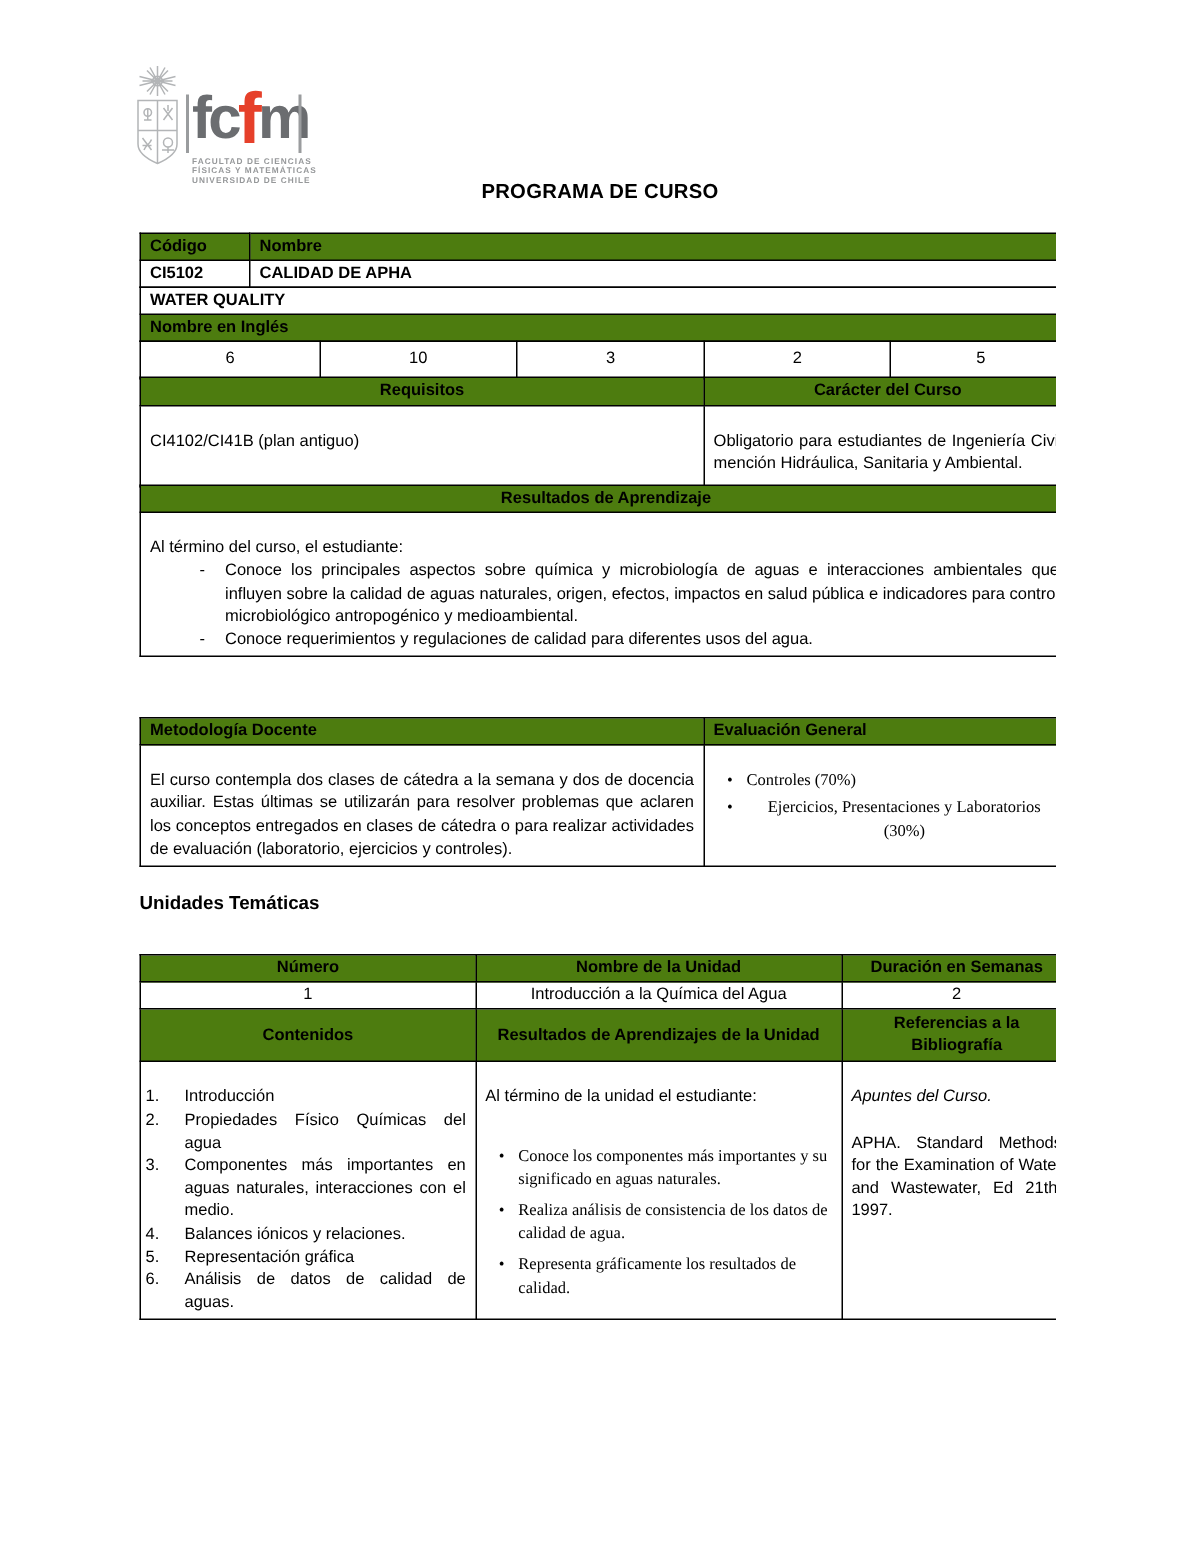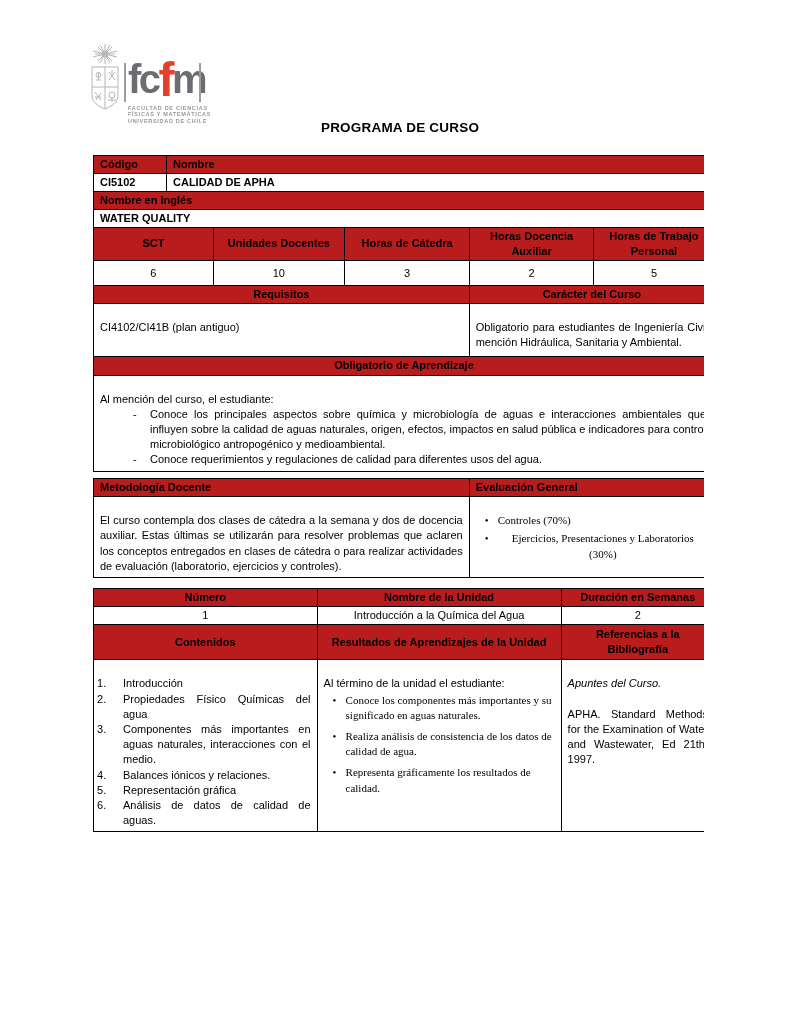--- a/index.html
+++ b/index.html
@@ -23,35 +23,35 @@
                font-size:13.5px; font-weight:bold; letter-spacing:0.2px; }
   .section-title { position:absolute; left:93px; top:595px; width:622px; 
                    font-size:12.5px; font-weight:bold; }
   
   .doc { position:absolute; left:93px; width:622px; }
   table { width:100%; border-collapse:collapse; table-layout:fixed; }
   table + table { margin-top:-1.5px; }
   td, th { border:1.5px solid #000; font-size:11px; line-height:15.2px;
            padding:1px 6px; vertical-align:middle; text-align:left; }
   th { font-weight:bold; }
-  .gray { background:#b91c1c; }
+  .gray { background:#4d7c0f; }
   .ctr { text-align:center; }
   .jst { text-align:justify; }
   .top { vertical-align:top; padding-top:16px; padding-bottom:3px; }
   .bold { font-weight:bold; }
   
   ul.dash { list-style:none; margin:0; padding-left:50px; }
   ul.dash li { position:relative; text-align:justify; padding-right:2px; }
   ul.dash li::before { content:"-"; position:absolute; left:-17px; }
   
   ul.bullets { list-style:none; margin:0; padding-left:22px;font-family:Liberation Serif, serif; }
   ul.bullets li { position:relative; margin-bottom:3px; }
   ul.bullets li::before { content:"\2022"; position:absolute; left:-13px; }
   ul.eval li:nth-child(2) { text-align:center; }
-  ul.unit { margin-top:1px; }
+  ul.unit { margin-top:24px; }
   ul.unit li { margin-bottom:6px; }
   
   ol.contents { list-style:none; counter-reset:item; margin:0; padding-left:26px; }
   ol.contents li { position:relative; counter-increment:item; text-align:justify; }
   ol.contents li::before { content:counter(item) "."; position:absolute; left:-26px; }
   .ref-p1 { margin-bottom:15px;font-style:italic; }
 </style>
 </head>
 <body>
 
@@ -96,44 +96,37 @@
         <th class="gray">Nombre</th>
       </tr>
       <tr style="height:18px">
         <td class="bold">CI5102</td>
         <td class="bold">CALIDAD DE APHA</td>
       </tr>
     </tbody>
       </table>
     <table>
       <tbody>
-          <tr style="height:17px">
+          <tr style="height:18px">
+        <td class="bold">WATER QUALITY</td>
+      </tr>
+      <tr style="height:17px">
         <th class="gray">Nombre en Inglés</th>
-      </tr>
-      <tr style="height:18px">
-        <td class="bold">WATER QUALITY</td>
       </tr>
     </tbody>
       </table>
     <table>
       <colgroup>
           <col style="width:19.3%">
           <col style="width:21.1%">
           <col style="width:20.2%">
           <col style="width:19.9%">
           <col>
         </colgroup>
       <tbody>
-          <tr style="height:33px">
-        <th class="gray ctr">SCT</th>
-        <th class="gray ctr">Unidades Docentes</th>
-        <th class="gray ctr">Horas de Cátedra</th>
-        <th class="gray ctr">Horas Docencia Auxiliar</th>
-        <th class="gray ctr">Horas de Trabajo Personal</th>
-      </tr>
       <tr style="height:25px">
         <td class="ctr">6</td>
         <td class="ctr">10</td>
         <td class="ctr">3</td>
         <td class="ctr">2</td>
         <td class="ctr">5</td>
       </tr>
     </tbody>
       </table>
     <table>
@@ -148,25 +141,25 @@
       </tr>
       <tr style="height:54px">
         <td class="top">CI4102/CI41B (plan antiguo)</td>
         <td class="top jst">Obligatorio para estudiantes de Ingeniería Civil mención Hidráulica, Sanitaria y Ambiental.</td>
       </tr>
     </tbody>
       </table>
     <table>
       <tbody>
           <tr style="height:17px">
-        <th class="gray ctr">Obligatorio de Aprendizaje</th>
+        <th class="gray ctr">Resultados de Aprendizaje</th>
       </tr>
       <tr>
         <td class="top" style="height:84px">
-          <div>Al mención del curso, el estudiante:</div>
+          <div>Al término del curso, el estudiante:</div>
           <ul class="dash">
             <li>Conoce los principales aspectos sobre química y microbiología de aguas e interacciones ambientales que influyen sobre la calidad de aguas naturales, origen, efectos, impactos en salud pública e indicadores para control microbiológico antropogénico y medioambiental.</li>
             <li>Conoce requerimientos y regulaciones de calidad para diferentes usos del agua.</li>
           </ul>
         </td>
       </tr>
     </tbody>
       </table>
   </div>
 
@@ -189,21 +182,21 @@
             <li>Ejercicios, Presentaciones y Laboratorios (30%)</li>
           </ul>
         </td>
       </tr>
     </tbody>
       </table>
   </div>
 
   <h2 class="section-title">Unidades Temáticas</h2>
 
-  <div class="doc" style="top:588px">
+  <div class="doc" style="top:636px">
     <table>
       <colgroup>
           <col style="width:36%">
           <col style="width:39.3%">
           <col>
         </colgroup>
       <tbody>
           <tr style="height:17px">
         <th class="gray ctr">Número</th>
         <th class="gray ctr">Nombre de la Unidad</th>

